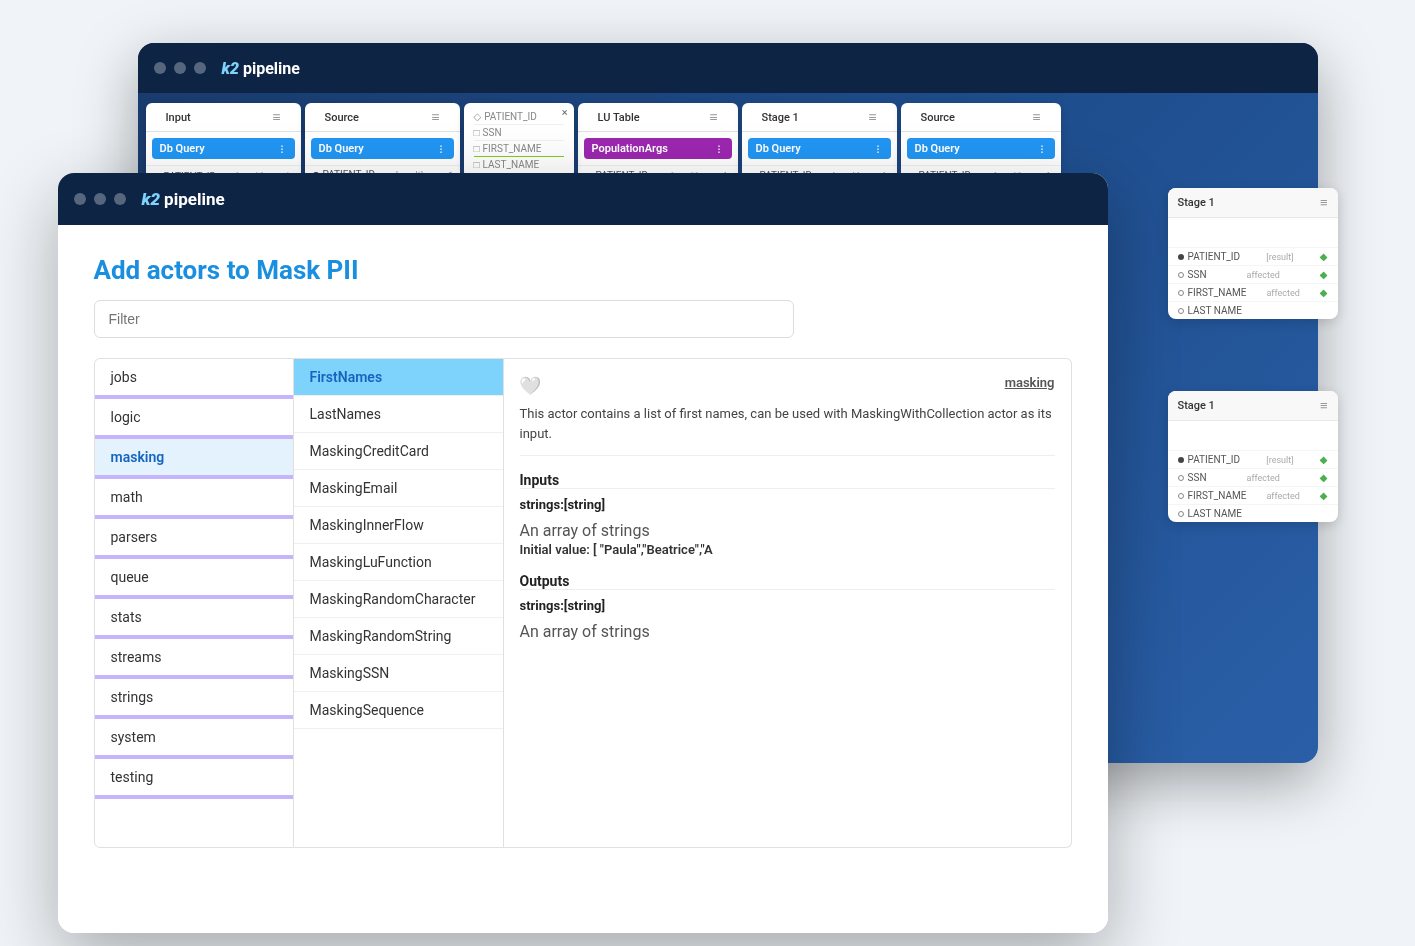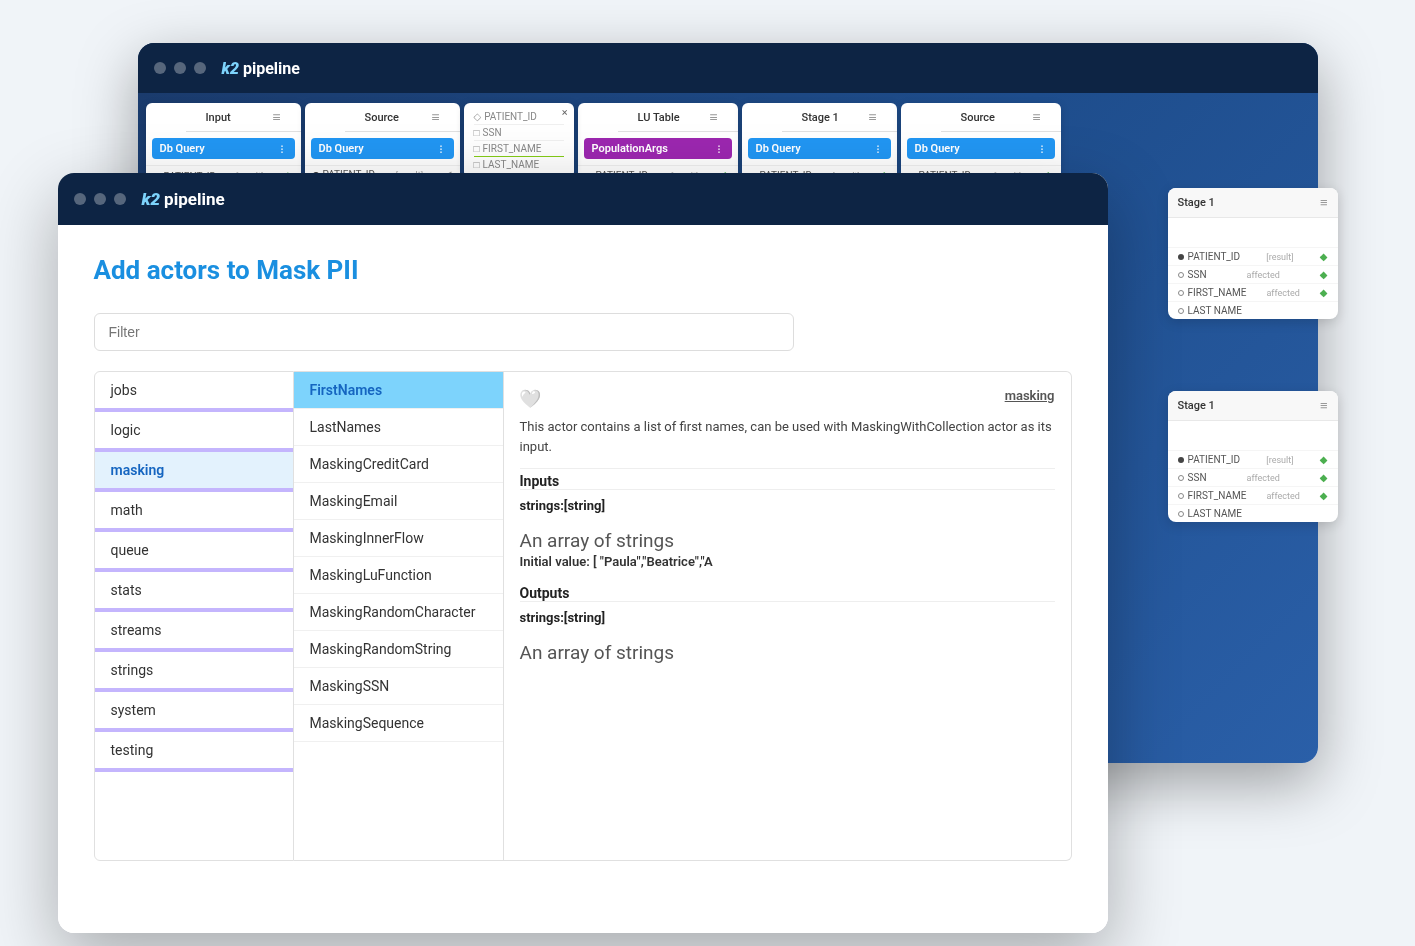--- a/index.html
+++ b/index.html
@@ -81,21 +81,20 @@
       overflow: hidden;
       box-shadow: 0 2px 8px rgba(0,0,0,0.15);
     }
 
     .panel-header {
       display: flex;
       align-items: center;
       justify-content: space-between;
       padding: 6px 20px;
       border-bottom: 1px solid #e0e0e0;
-      margin-left: 40px;
     }
 
     .panel-title {
       font-size: 11px;
       color: #333;
       font-weight: 500;
     }
 
     .panel-menu-icon {
       color: #999;
@@ -188,21 +187,21 @@
       padding: 30px 36px;
       background: white;
       height: calc(100% - 52px);
       overflow: hidden;
     }
 
     .page-title {
       font-size: 26px;
       font-weight: 700;
       color: #1a8fe0;
-      margin-bottom: 28px;
+      margin-bottom: 15px;
     }
 
     .filter-input {
       width: 700px;
       padding: 10px 14px;
       border: 1px solid #ddd;
       border-radius: 6px;
       font-size: 14px;
       color: #aaa;
       margin-bottom: 20px;
@@ -283,21 +282,21 @@
 
     .detail-heart {
       color: #ccc;
       font-size: 18px;
     }
 
     .detail-description {
       font-size: 13px;
       color: #444;
       line-height: 1.5;
-      margin-bottom: 4px;
+      margin-bottom: 16px;
       padding-bottom: 12px;
       border-bottom: 1px solid #eee;
     }
 
     .detail-section-title {
       font-size: 14px;
       font-weight: 700;
       color: #222;
       margin-bottom: 8px;
       padding-bottom: 0;
@@ -305,23 +304,23 @@
     }
 
     .detail-param-name {
       font-size: 13px;
       font-weight: 700;
       color: #222;
       margin-top: 8px;
     }
 
     .detail-param-desc {
-      font-size: 19px;
+      font-size: 16px;
       color: #555;
-      margin-top: 16px;
+      margin-top: 9px;
     }
 
     .detail-param-initial {
       font-size: 13px;
       color: #555;
       margin-top: 2px;
     }
 
     .detail-param-initial span {
       font-weight: 600;
@@ -597,20 +596,21 @@
 
       <input class="filter-input" type="text" placeholder="Filter" style="">
 
       <div class="three-col-layout">
 
         <div class="category-list">
           <div class="category-item">jobs</div>
           <div class="category-item">logic</div>
           <div class="category-item active">masking</div>
           <div class="category-item">math</div>
+          <div class="category-item">parsers</div>
           <div class="category-item">queue</div>
           <div class="category-item">stats</div>
           <div class="category-item">streams</div>
           <div class="category-item">strings</div>
           <div class="category-item">system</div>
           <div class="category-item">testing</div>
         </div>
 
         <div class="actor-list">
           <div class="actor-item active">FirstNames</div>

